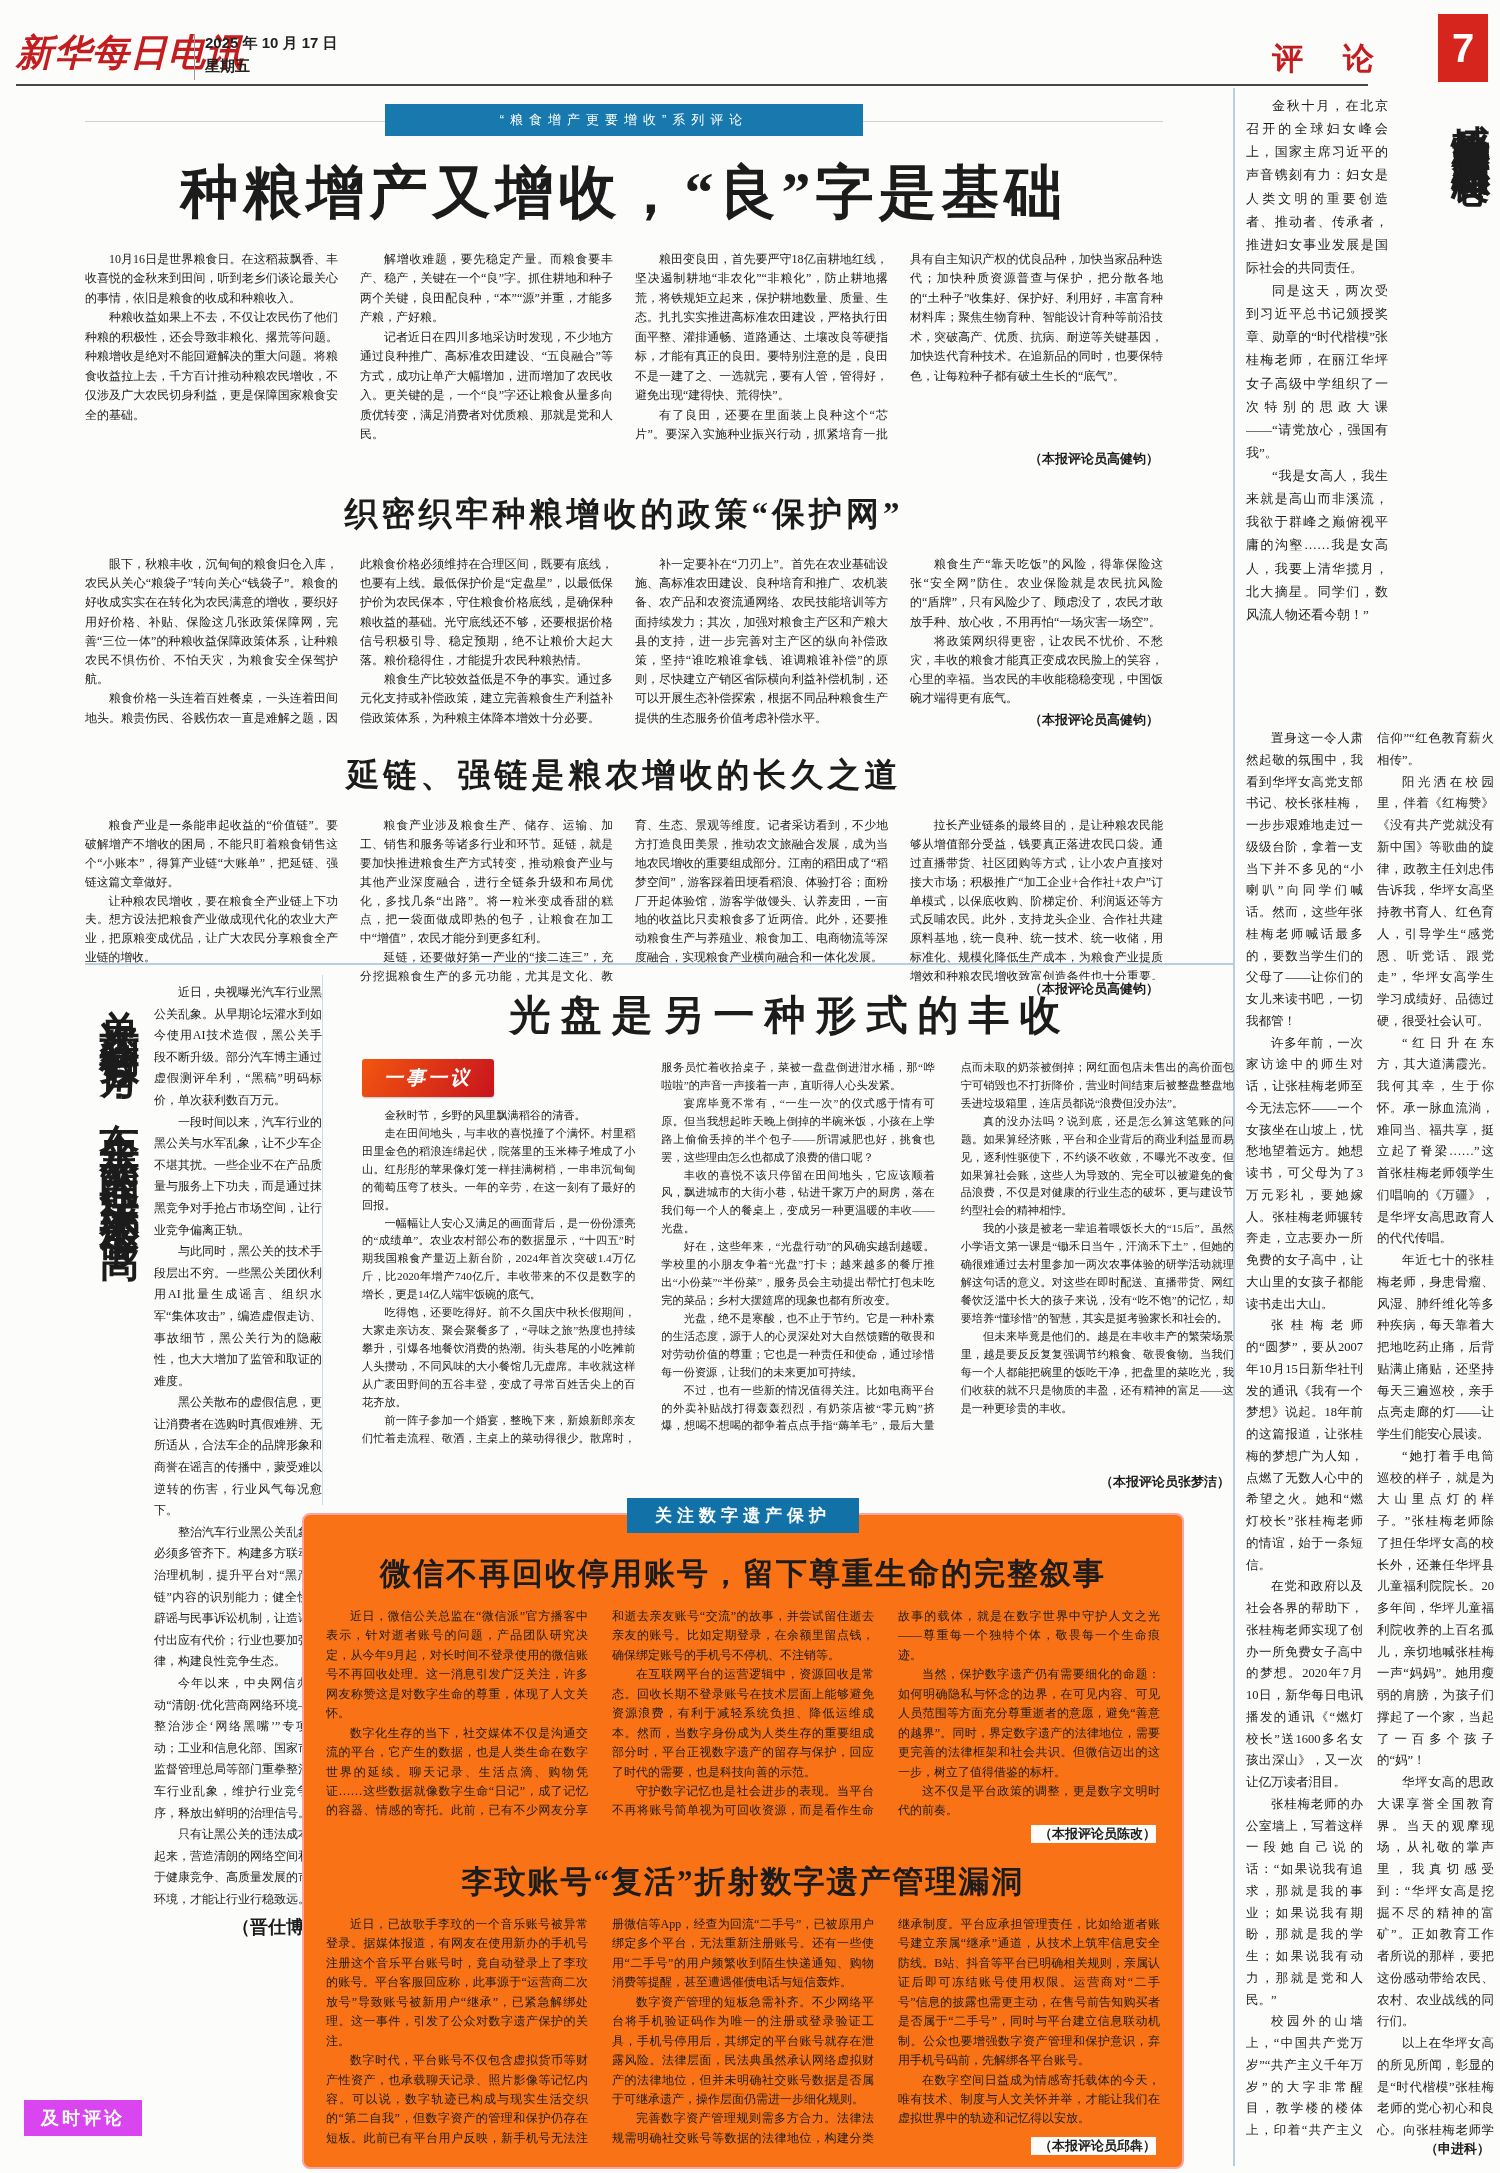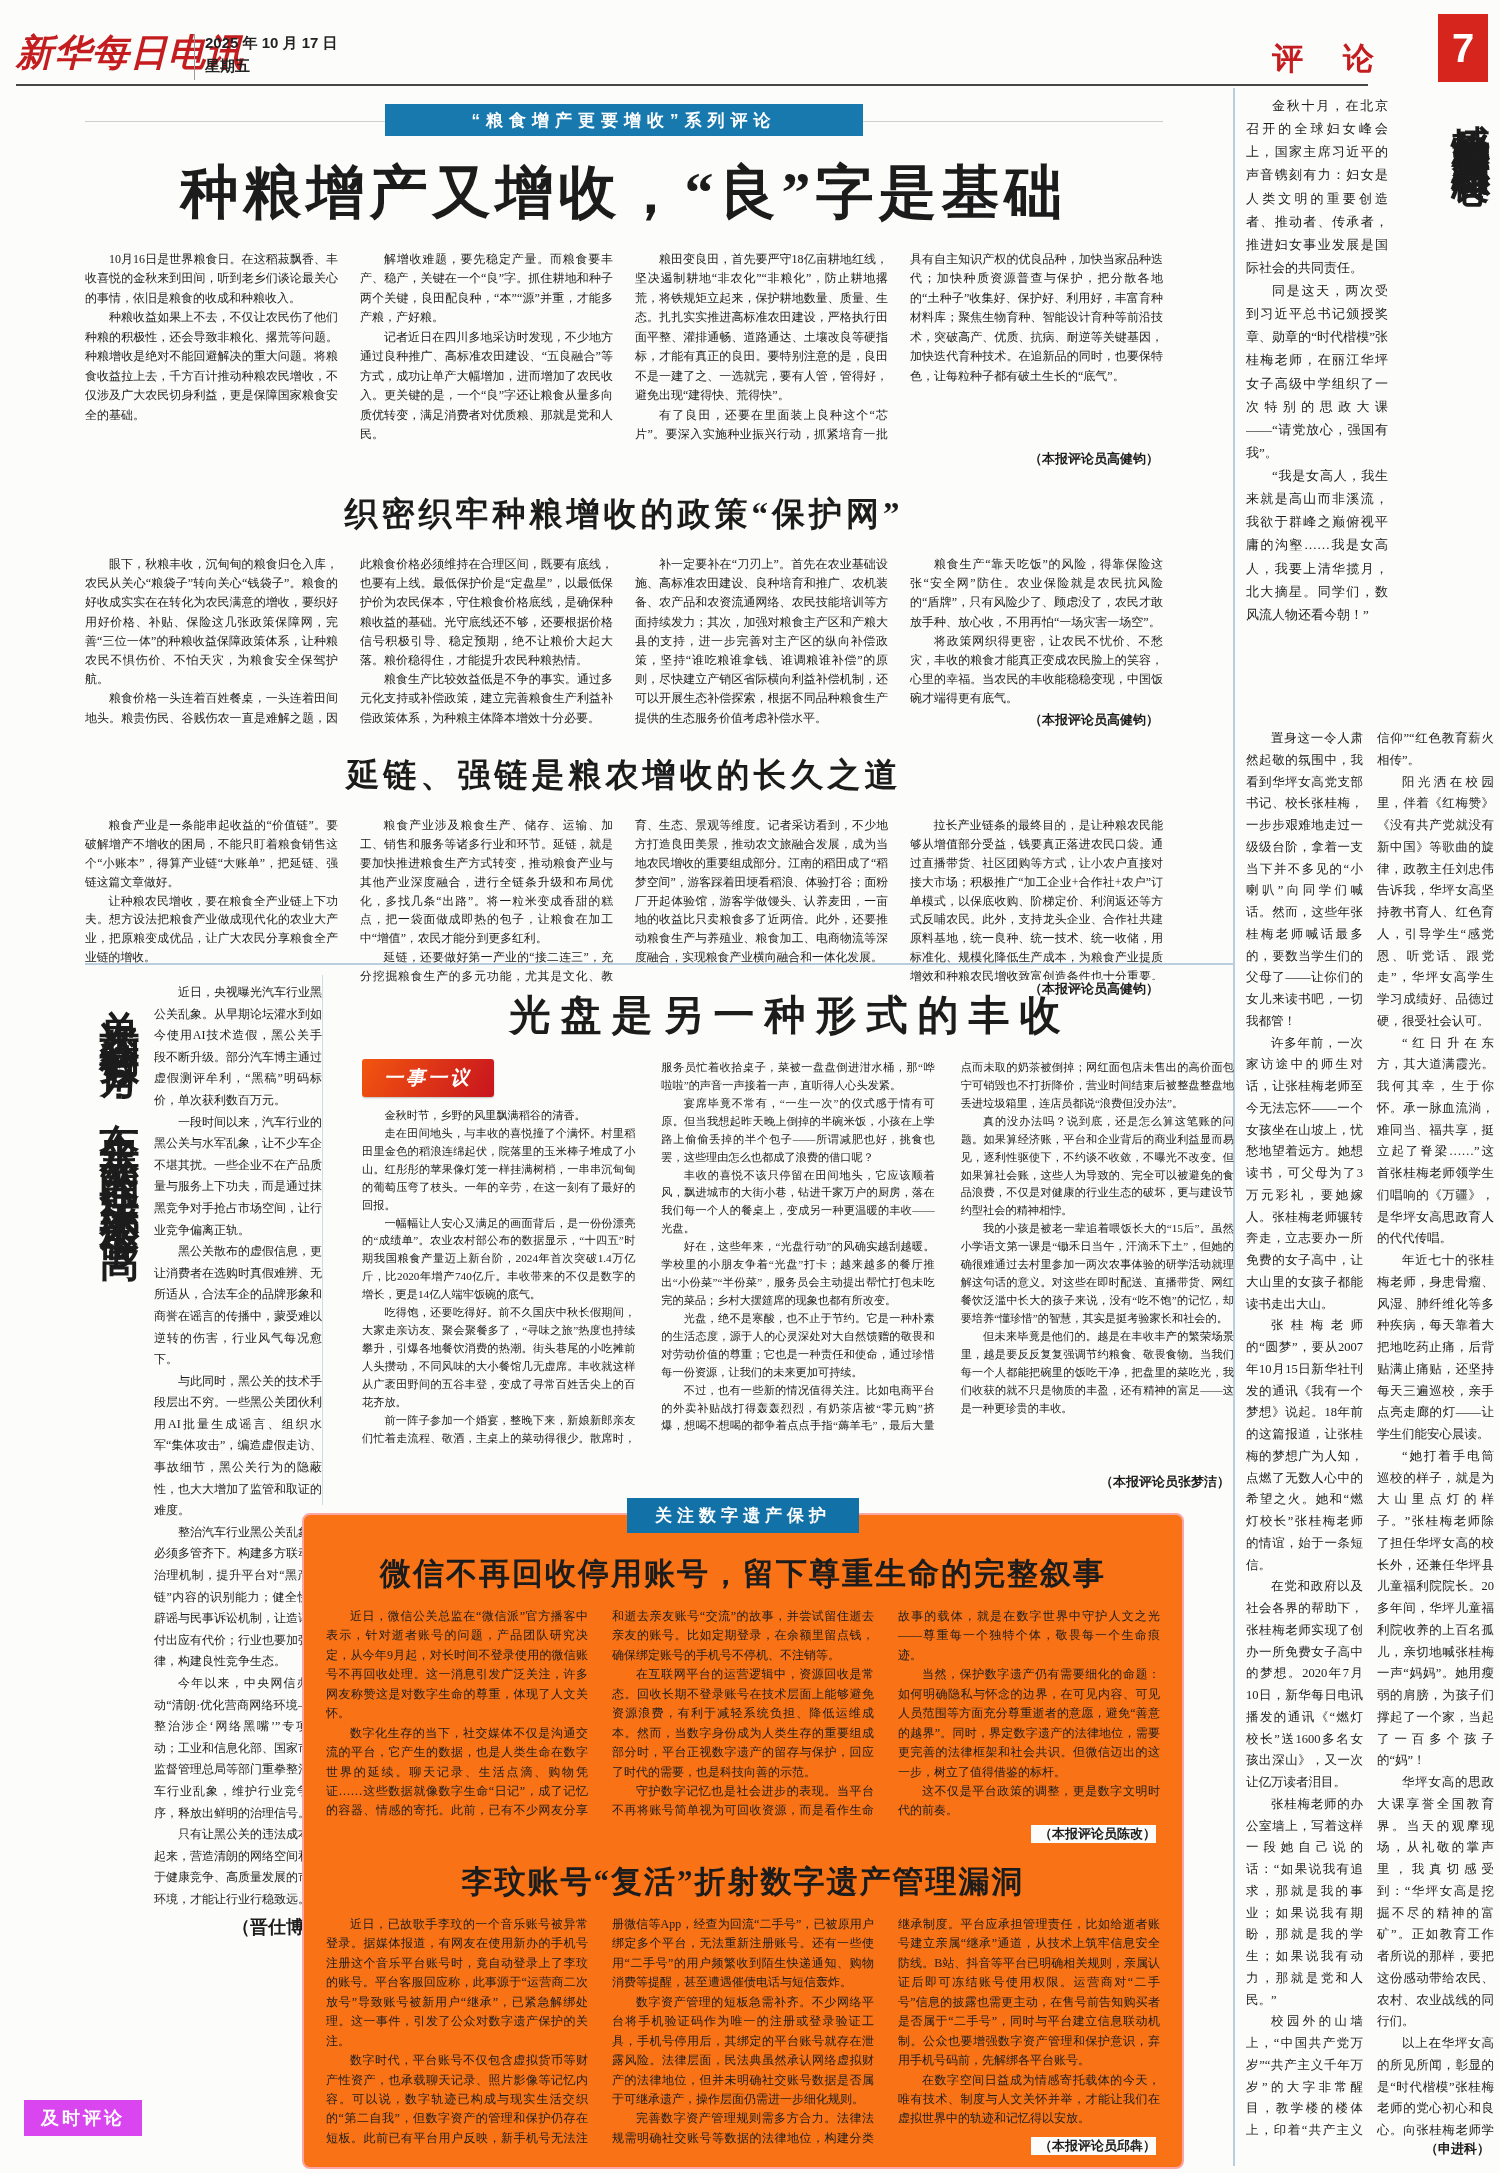--- a/index.html
+++ b/index.html
@@ -19,21 +19,21 @@
   .top-rule{position:absolute;left:16px;top:84px;width:1352px;height:2px;background:#474747;}
   
   .hr-blue{position:absolute;left:85px;top:963px;width:1150px;height:2px;background:#b9cfdd;}
   .vr-blue-right{position:absolute;left:1233px;top:88px;width:2px;height:2078px;background:#b9cfdd;}
   .vr-blue-mid{position:absolute;left:322px;top:975px;width:1px;height:530px;background:#ccdde8;}
   
   .grain{position:absolute;left:85px;top:92px;width:1078px;}
   .banner-row{position:relative;height:34px;margin-top:4px;}
   .banner-row::before{content:"";position:absolute;left:0;right:0;top:50%;height:1px;background:#cfcfcf;}
   .series-banner{position:relative;z-index:1;margin:12px auto;width:478px;height:32px;background:#1779ad;
-        color:#fff;font-family:"Liberation Sans",sans-serif;font-size:17px;font-weight:700;
+        color:#fff;font-family:"Liberation Sans",sans-serif;font-size:13px;font-weight:400;
         letter-spacing:6px;display:flex;align-items:center;justify-content:center;}
   .headline-xl{font-size:58px;font-weight:700;text-align:center;letter-spacing:5px;margin:16px 0 0;}
   .headline-lg{font-size:33px;font-weight:700;text-align:center;letter-spacing:4px;margin:24px 0 0;}
   .art{position:relative;margin-top:18px;}
   .cols4{column-count:4;column-gap:22px;text-align:justify;overflow:hidden;}
   .a1{height:218px;font-size:12px;line-height:1.62;}
   .a2{height:174px;font-size:12px;line-height:1.6;}
   .a3{height:182px;font-size:11.8px;line-height:1.6;}
   .para{margin:0;text-indent:2em;}
   .byline-abs{position:absolute;right:4px;bottom:0;background:#fcfcfa;padding-left:8px;
@@ -143,22 +143,22 @@
       <span class="byline-abs">（本报评论员高健钧）</span>
     </div>
   </section>
 
   <section class="car">
     <div class="car-title">单次获利数百万？车企黑公关的违法成本还不够高</div>
     <div class="car-body">
       <div>
           <p class="para">近日，央视曝光汽车行业黑公关乱象。从早期论坛灌水到如今使用AI技术造假，黑公关手段不断升级。部分汽车博主通过虚假测评牟利，“黑稿”明码标价，单次获利数百万元。</p>
           <p class="para">一段时间以来，汽车行业的黑公关与水军乱象，让不少车企不堪其扰。一些企业不在产品质量与服务上下功夫，而是通过抹黑竞争对手抢占市场空间，让行业竞争偏离正轨。</p>
+          <p class="para">与此同时，黑公关的技术手段层出不穷。一些黑公关团伙利用AI批量生成谣言、组织水军“集体攻击”，编造虚假走访、事故细节，黑公关行为的隐蔽性，也大大增加了监管和取证的难度。</p>
           <p class="para">黑公关散布的虚假信息，更让消费者在选购时真假难辨、无所适从，合法车企的品牌形象和商誉在谣言的传播中，蒙受难以逆转的伤害，行业风气每况愈下。</p>
-          <p class="para">与此同时，黑公关的技术手段层出不穷。一些黑公关团伙利用AI批量生成谣言、组织水军“集体攻击”，编造虚假走访、事故细节，黑公关行为的隐蔽性，也大大增加了监管和取证的难度。</p>
           <p class="para">整治汽车行业黑公关乱象，必须多管齐下。构建多方联动的治理机制，提升平台对“黑产业链”内容的识别能力；健全快速辟谣与民事诉讼机制，让造谣者付出应有代价；行业也要加强自律，构建良性竞争生态。</p>
           <p class="para">今年以来，中央网信办启动“清朗·优化营商网络环境——整治涉企‘网络黑嘴’”专项行动；工业和信息化部、国家市场监督管理总局等部门重拳整治汽车行业乱象，维护行业竞争秩序，释放出鲜明的治理信号。</p>
           <p class="para">只有让黑公关的违法成本高起来，营造清朗的网络空间和利于健康竞争、高质量发展的市场环境，才能让行业行稳致远。</p>
         </div>
       <div class="car-byline">（晋仕博）</div>
     </div>
     <div class="jishi-tag">及时评论</div>
   </section>
 
   <section class="gp">

